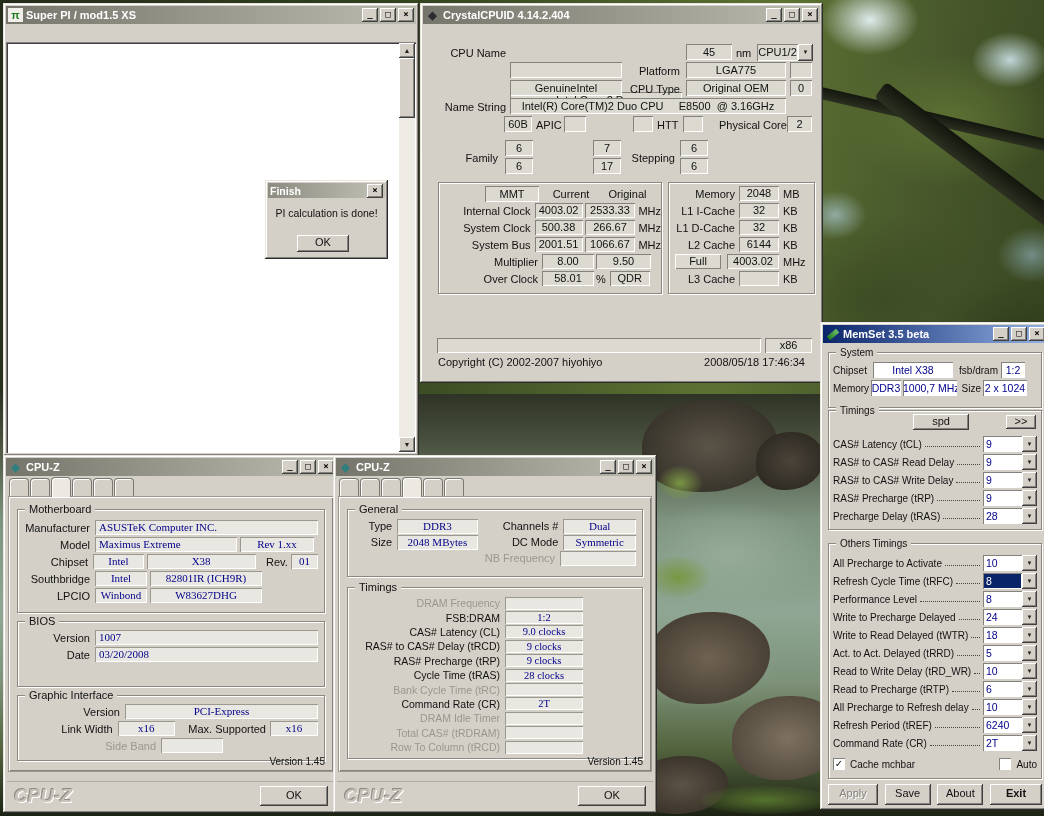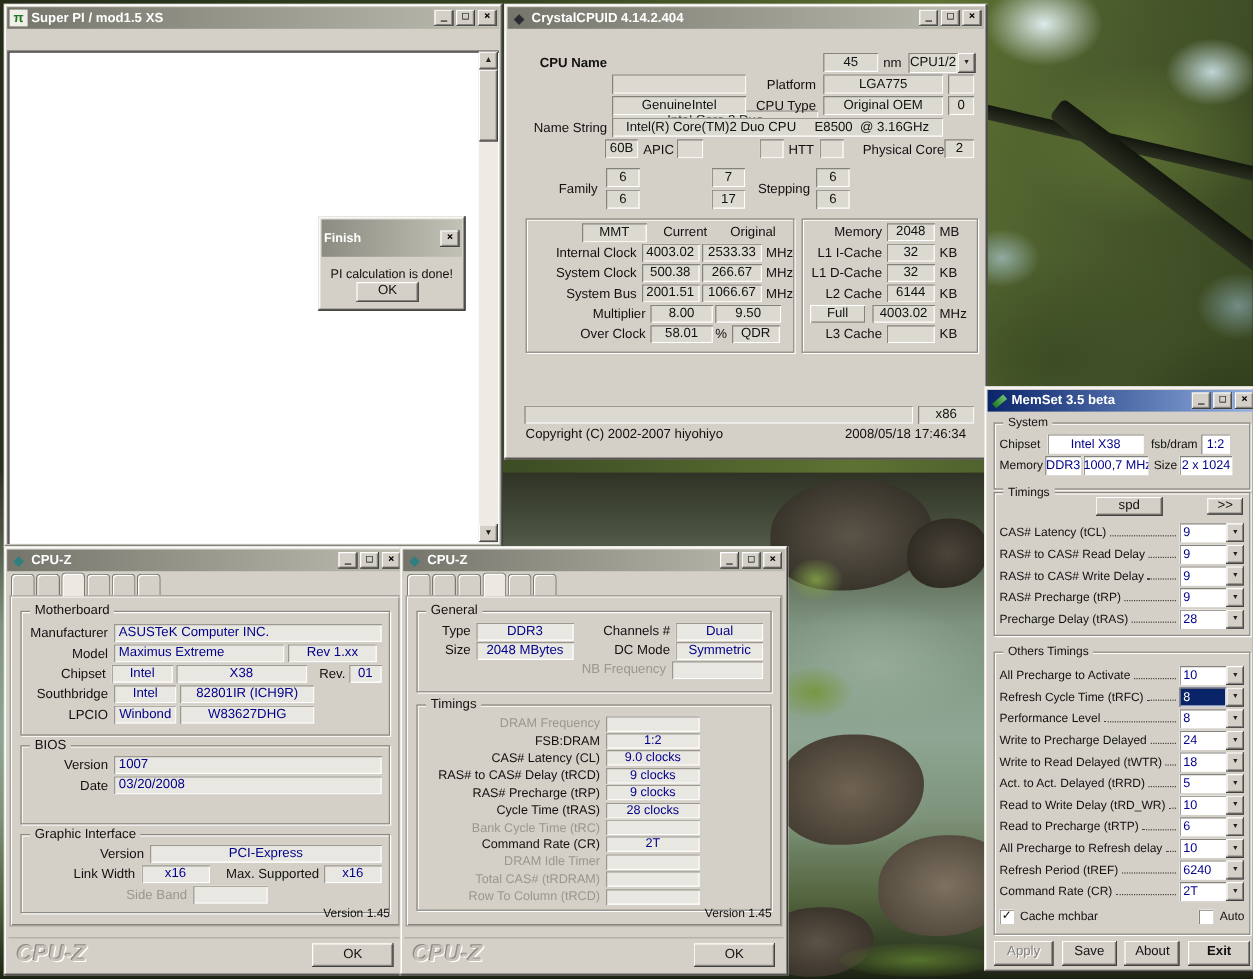--- a/index.html
+++ b/index.html
@@ -48,39 +48,39 @@
         font:bold 9px/12px "DejaVu Sans Mono",monospace;color:#000;}
   .menubar{display:flex;height:17px;align-items:center;padding:0 1px;}
   .menu-item{padding:1px 7px;}
   .btn{background:#d4d0c8;text-align:center;font-size:11px;
        box-shadow:inset -1px -1px #404040,inset 1px 1px #fff,inset -2px -2px #84827c;}
   .grp{position:absolute;border:1px solid #8a887f;box-shadow:inset 1px 1px #fff,1px 1px 0 #fff;}
   .legend{position:absolute;top:-7px;left:7px;background:#d4d0c8;padding:0 4px;line-height:13px;white-space:nowrap;}
   .fld{background:#dcd9d1;box-shadow:inset 1px 1px #84827c,inset -1px -1px #fff;
        height:16px;line-height:16px;text-align:center;white-space:pre;overflow:hidden;}
   .zfld{background:#e9e7e1;box-shadow:inset 1px 1px #9a988f,inset -1px -1px #fff;color:#00008b;
-        height:15px;line-height:15px;text-align:center;white-space:nowrap;overflow:hidden;}
+        height:15px;line-height:15px;text-align:center;white-space:nowrap;overflow:hidden;font-family:Liberation Serif, serif;}
   .zfld.left{text-align:left;padding-left:4px;}
   .lab{white-space:nowrap;} .r{text-align:right;}
   
   #superpi{left:3px;top:3px;width:410px;height:447px;z-index:1;}
   .spi-client{position:absolute;left:3px;right:3px;top:39px;bottom:3px;background:#fff;
               box-shadow:inset 1px 1px #84827c,inset 2px 2px #404040,inset -1px -1px #fff;}
   .spi-text{position:absolute;left:7px;top:4px;right:23px;bottom:2px;overflow:hidden;
             font-family:"Liberation Mono","DejaVu Sans Mono",monospace;font-size:11.5px;}
   .spi-line{height:13.4px;white-space:pre;}
   .sbar{position:absolute;right:1px;top:1px;bottom:1px;width:16px;background:#edebe4;}
   .sbtn{position:absolute;left:0;width:16px;height:15px;background:#d4d0c8;text-align:center;color:#222;
         box-shadow:inset -1px -1px #404040,inset 1px 1px #fff,inset -2px -2px #84827c;font-size:7px;line-height:15px;}
   .sbtn.down{bottom:0;}
   .sthumb{position:absolute;left:0;top:15px;width:16px;height:60px;background:#d4d0c8;
           box-shadow:inset -1px -1px #404040,inset 1px 1px #fff,inset -2px -2px #84827c;}
   
   #finish{left:265px;top:180px;width:117px;height:73px;z-index:2;}
-  #finish .titlebar{height:31px;}
+  #finish .titlebar{height:15px;}
   #finish .ttext{font-size:10.5px;}
   #finish .msg{text-align:center;margin-top:9px;font-size:10.5px;}
   #finish .btn{position:absolute;left:32px;bottom:7px;width:52px;height:17px;line-height:15px;}
   
   #ccid{left:420px;top:3px;width:397px;height:374px;z-index:1;}
   .ccid-body{position:absolute;left:4px;top:39px;width:389px;height:332px;}
   .ccid-body .fld{position:absolute;font-size:11px;}
   .ccid-body .lab{position:absolute;line-height:16px;}
   .combo{position:absolute;display:flex;height:17px;}
   .combo .cval{flex:1;background:#dcd9d1;box-shadow:inset 1px 1px #84827c,inset -1px -1px #fff;line-height:17px;text-align:center;}
@@ -242,21 +242,21 @@
     <span class="tbtn">×</span>
   </div>
   <div class="menubar">
     <span class="menu-item"></span>
       <span class="menu-item"></span>
       <span class="menu-item"></span>
       <span class="menu-item"></span>
       <span class="menu-item"></span>
   </div>
   <div class="ccid-body">
-    <span class="lab r" style="left:2px;top:3px;width:80px;font-weight:bold;">CPU Name</span>
+    <span class="lab r" style="left:2px;top:3px;width:80px;">CPU Name</span>
     <span class="fld" style="left:86px;top:2px;width:172px;margin-top:48px;">Intel Core 2 Duo</span>
     <span class="fld" style="left:262px;top:2px;width:46px;">45</span>
     <span class="lab" style="left:312px;top:3px;">nm</span>
     <span class="combo" style="left:333px;top:2px;width:56px;">
       <span class="cval">CPU1/2</span>
       <span class="darr">▼</span>
     </span>
     <span class="fld" style="left:86px;top:20px;width:112px;"></span>
     <span class="lab r" style="left:176px;top:21px;width:80px;">Platform</span>
     <span class="fld" style="left:262px;top:20px;width:100px;">LGA775</span>

